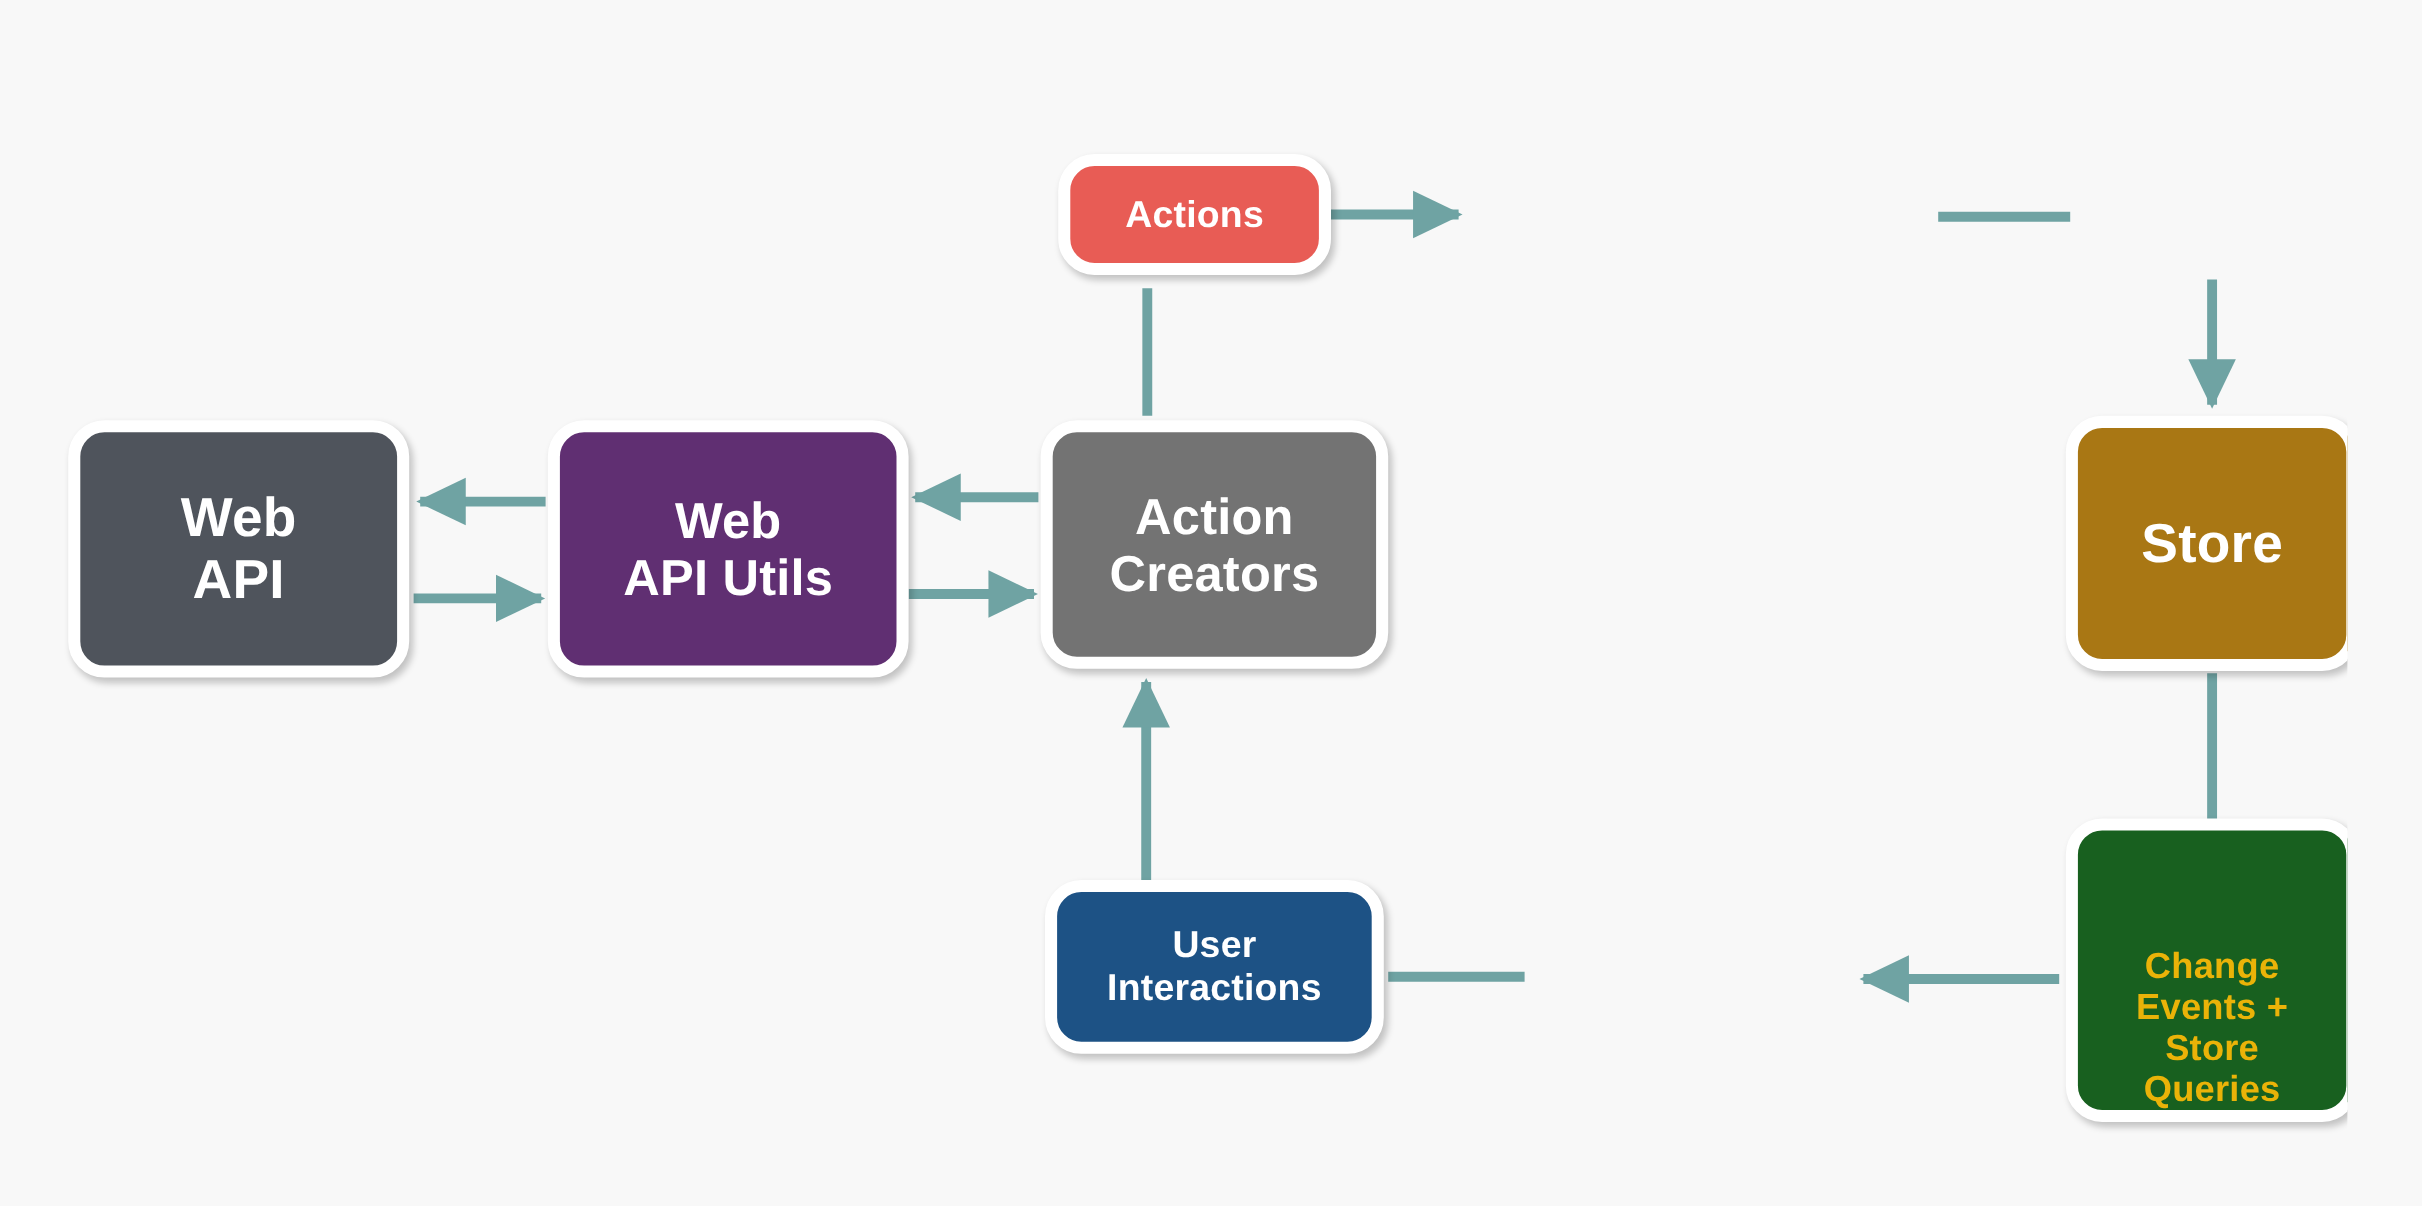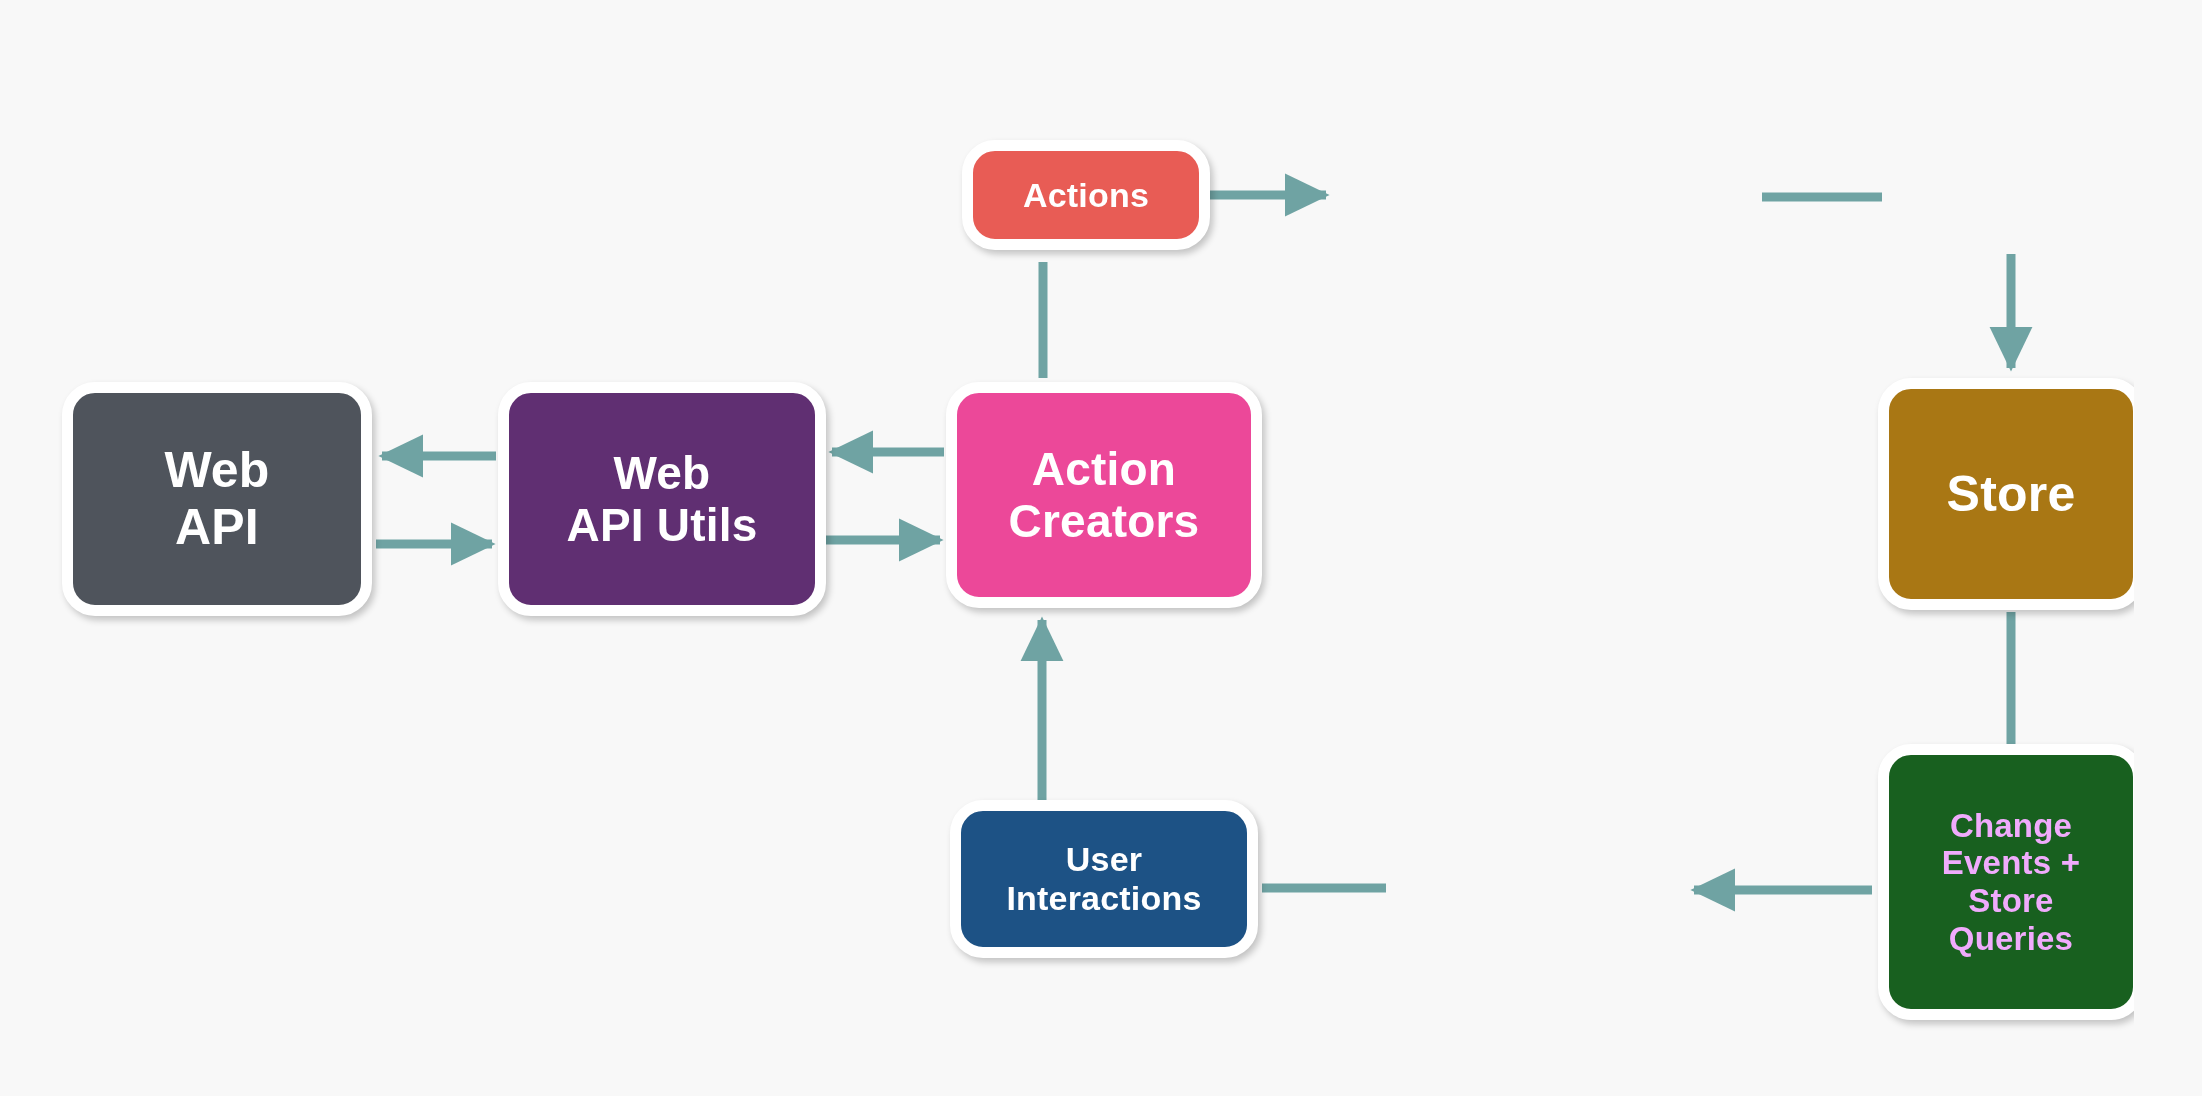--- a/index.html
+++ b/index.html
@@ -89,34 +89,34 @@
   <div class="node" style="left: 962px; top: 140px; width: 248px; height: 110px; background: rgb(232, 92, 85); color: rgb(255, 255, 255); font-size: 34px; border-radius: 33px; border-width: 11px; border-color: rgb(255, 255, 255);">
     <span class="node-label">Actions</span>
   </div>
 
 
 
   <div class="node" style="left: 1878px; top: 378px; width: 266px; height: 232px; background: rgb(169, 119, 20); color: rgb(255, 255, 255); font-size: 50px; border-radius: 33px; border-width: 11px; border-color: rgb(255, 255, 255);">
     <span class="node-label">Store</span>
   </div>
 
-  <div class="node" style="left: 1878px; top: 744px; width: 266px; height: 276px; background: rgb(24, 96, 31); color: #f0abfc; font-size: 33px; border-radius: 33px; border-width: 11px; border-color: rgb(255, 255, 255);">
+  <div class="node" style="left: 1878px; top: 744px; width: 266px; height: 276px; background: rgb(24, 96, 31); color: #eab308; font-size: 33px; border-radius: 33px; border-width: 11px; border-color: rgb(255, 255, 255); align-items: flex-end;">
     <span class="node-label">Change
 Events +
 Store
 Queries</span>
   </div>
 
 
   <div class="node" style="left: 950px; top: 800px; width: 308px; height: 158px; background: rgb(29, 82, 133); color: rgb(255, 255, 255); font-size: 34px; border-radius: 33px; border-width: 11px; border-color: rgb(255, 255, 255);">
     <span class="node-label">User
 Interactions</span>
   </div>
 
-  <div class="node" style="left: 946px; top: 382px; width: 316px; height: 226px; background: #ec4899; color: rgb(255, 255, 255); font-size: 46px; border-radius: 33px; border-width: 11px; border-color: rgb(255, 255, 255);">
+  <div class="node" style="left: 946px; top: 382px; width: 316px; height: 226px; background: #737373; color: rgb(255, 255, 255); font-size: 46px; border-radius: 33px; border-width: 11px; border-color: rgb(255, 255, 255);">
     <span class="node-label">Action
 Creators</span>
   </div>
 
   <div class="node" style="left: 498px; top: 382px; width: 328px; height: 234px; background: rgb(96, 47, 114); color: rgb(255, 255, 255); font-size: 46px; border-radius: 33px; border-width: 11px; border-color: rgb(255, 255, 255);">
     <span class="node-label">Web
 API Utils</span>
   </div>
 
   <div class="node" style="left: 62px; top: 382px; width: 310px; height: 234px; background: rgb(79, 84, 92); color: rgb(255, 255, 255); font-size: 50px; border-radius: 33px; border-width: 11px; border-color: rgb(255, 255, 255);">

